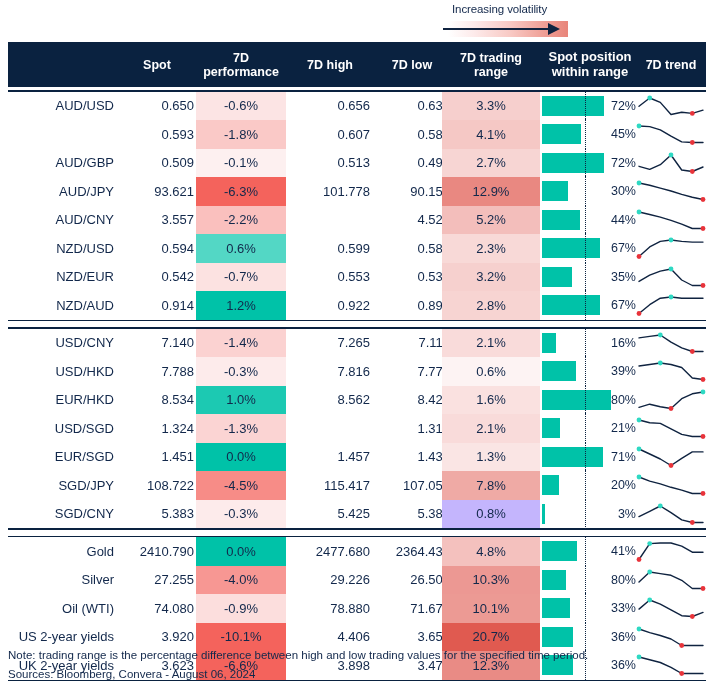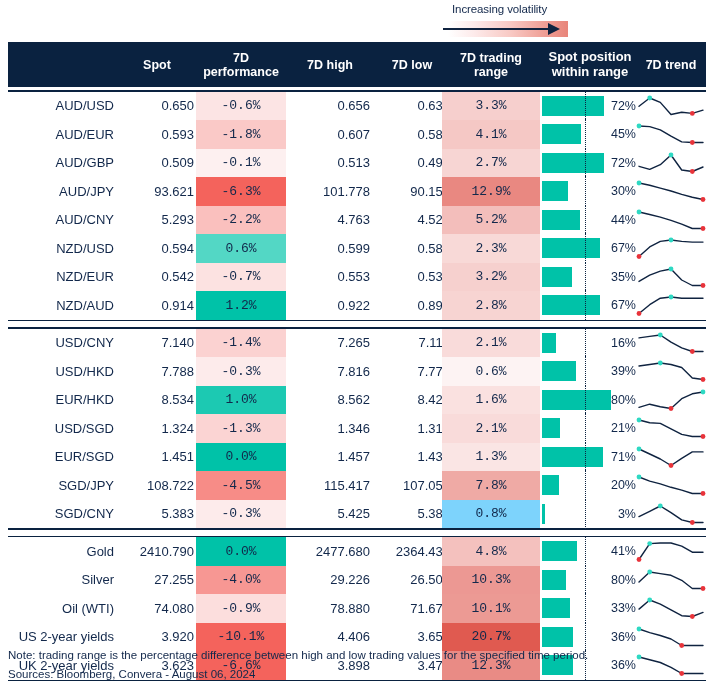--- a/index.html
+++ b/index.html
@@ -110,21 +110,20 @@
   .c-spot   { left: 112px; width: 74px;  }
   .c-perf   { left: 188px; width: 90px;  }
   .c-high   { left: 282px; width: 80px;  }
   .c-low    { left: 366px; width: 76px; text-align: right;  }
   .c-range  { left: 434px; width: 98px;  }
   .c-pos    { left: 534px; width: 96px;  }
   .c-trend  { left: 628px; width: 70px;  }
 
   .perf-cell, .range-cell {
     justify-content: center;
-    font-family: Liberation Mono, monospace;
   }
 
   
   .posbar-wrap {
     position: absolute;
     left: 534px;
     top: 0;
     width: 96px;
     height: 28.5px;
   }
@@ -241,21 +240,20 @@
         </div>
         <div class="spark">
           <svg width="70" height="28.5">
             <path d="M3.0,14.3 L13.7,6.0 L24.3,10.4 L35.0,22.5 L45.7,20.3 L56.3,21.4 L67.0,18.1" fill="none" stroke="#0f2340" stroke-width="1.4" stroke-linejoin="round" stroke-linecap="round"></path>
             <circle cx="13.7" cy="6.0" r="2.4" fill="#2ed9c3"></circle>
             <circle cx="56.3" cy="21.4" r="2.4" fill="#e8333a"></circle>
           </svg>
         </div>
       </div>
       <div class="row">
-        <div class="cell c-label right" style="padding-right:0">AUD/EUR</div>
         <div class="cell c-spot right">0.593</div>
         <div class="cell c-perf perf-cell" style="background:rgb(250,201,199)">-1.8%</div>
         <div class="cell c-high right">0.607</div>
         <div class="cell c-low right">0.583</div>
         <div class="cell c-range range-cell" style="background:rgb(245,200,197)">4.1%</div>
         <div class="posbar-wrap">
           <div class="posbar" style="width:38.7px"></div>
           <div class="posmid"></div>
           <div class="poslabel">45%</div>
         </div>
@@ -302,23 +300,22 @@
         <div class="spark">
           <svg width="70" height="28.5">
             <path d="M3.0,6.0 L13.7,8.3 L24.3,11.1 L35.0,14.0 L45.7,17.4 L56.3,20.2 L67.0,22.5" fill="none" stroke="#0f2340" stroke-width="1.4" stroke-linejoin="round" stroke-linecap="round"></path>
             <circle cx="3.0" cy="6.0" r="2.4" fill="#2ed9c3"></circle>
             <circle cx="67.0" cy="22.5" r="2.4" fill="#e8333a"></circle>
           </svg>
         </div>
       </div>
       <div class="row">
         <div class="cell c-label right" style="padding-right:0">AUD/CNY</div>
-        <div class="cell c-spot right">5.293</div>
+        <div class="cell c-spot right">3.557</div>
         <div class="cell c-perf perf-cell" style="background:rgb(250,192,190)">-2.2%</div>
-        <div class="cell c-high right">4.763</div>
         <div class="cell c-low right">4.527</div>
         <div class="cell c-range range-cell" style="background:rgb(243,190,187)">5.2%</div>
         <div class="posbar-wrap">
           <div class="posbar" style="width:37.8px"></div>
           <div class="posmid"></div>
           <div class="poslabel">44%</div>
         </div>
         <div class="spark">
           <svg width="70" height="28.5">
             <path d="M3.0,6.0 L13.7,8.5 L24.3,11.1 L35.0,14.3 L45.7,18.1 L56.3,22.5 L67.0,22.5" fill="none" stroke="#0f2340" stroke-width="1.4" stroke-linejoin="round" stroke-linecap="round"></path>
@@ -445,21 +442,20 @@
             <path d="M3.0,21.3 L13.7,18.2 L24.3,20.7 L35.0,22.5 L45.7,12.7 L56.3,7.8 L67.0,6.0" fill="none" stroke="#0f2340" stroke-width="1.4" stroke-linejoin="round" stroke-linecap="round"></path>
             <circle cx="67.0" cy="6.0" r="2.4" fill="#2ed9c3"></circle>
             <circle cx="35.0" cy="22.5" r="2.4" fill="#e8333a"></circle>
           </svg>
         </div>
       </div>
       <div class="row">
         <div class="cell c-label right" style="padding-right:0">USD/SGD</div>
         <div class="cell c-spot right">1.324</div>
         <div class="cell c-perf perf-cell" style="background:rgb(251,212,211)">-1.3%</div>
-        <div class="cell c-high right">1.346</div>
         <div class="cell c-low right">1.319</div>
         <div class="cell c-range range-cell" style="background:rgb(249,219,218)">2.1%</div>
         <div class="posbar-wrap">
           <div class="posbar" style="width:18.1px"></div>
           <div class="posmid"></div>
           <div class="poslabel">21%</div>
         </div>
         <div class="spark">
           <svg width="70" height="28.5">
             <path d="M3.0,6.0 L13.7,8.8 L24.3,9.4 L35.0,14.9 L45.7,20.4 L56.3,22.5 L67.0,22.5" fill="none" stroke="#0f2340" stroke-width="1.4" stroke-linejoin="round" stroke-linecap="round"></path>
@@ -507,21 +503,21 @@
             <circle cx="67.0" cy="22.5" r="2.4" fill="#e8333a"></circle>
           </svg>
         </div>
       </div>
       <div class="row">
         <div class="cell c-label right" style="padding-right:0">SGD/CNY</div>
         <div class="cell c-spot right">5.383</div>
         <div class="cell c-perf perf-cell" style="background:rgb(253,235,235)">-0.3%</div>
         <div class="cell c-high right">5.425</div>
         <div class="cell c-low right">5.382</div>
-        <div class="cell c-range range-cell" style="background:#7dd3fc">0.8%</div>
+        <div class="cell c-range range-cell" style="background:#c4b5fd">0.8%</div>
         <div class="posbar-wrap">
           <div class="posbar" style="width:2.6px"></div>
           <div class="posmid"></div>
           <div class="poslabel">3%</div>
         </div>
         <div class="spark">
           <svg width="70" height="28.5">
             <path d="M3.0,16.6 L13.7,11.3 L24.3,6.0 L35.0,12.6 L45.7,19.9 L56.3,22.5 L67.0,22.5" fill="none" stroke="#0f2340" stroke-width="1.4" stroke-linejoin="round" stroke-linecap="round"></path>
             <circle cx="24.3" cy="6.0" r="2.4" fill="#2ed9c3"></circle>
             <circle cx="56.3" cy="22.5" r="2.4" fill="#e8333a"></circle>

